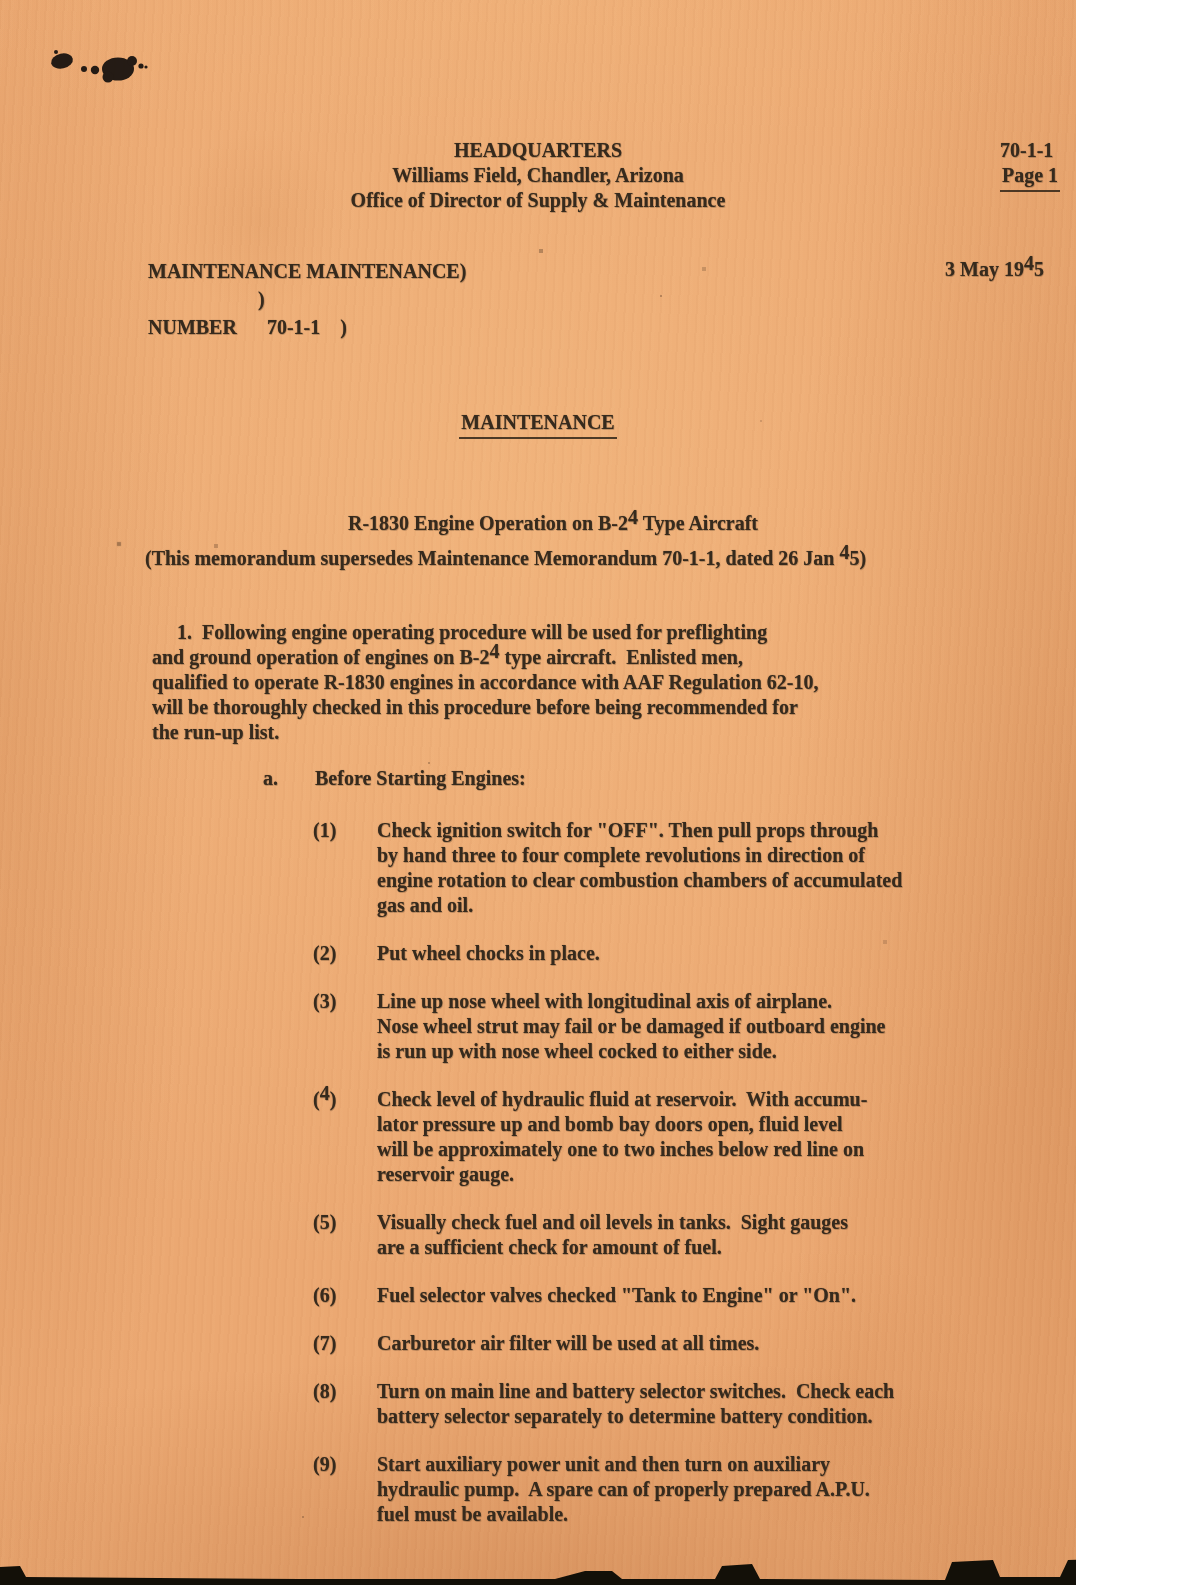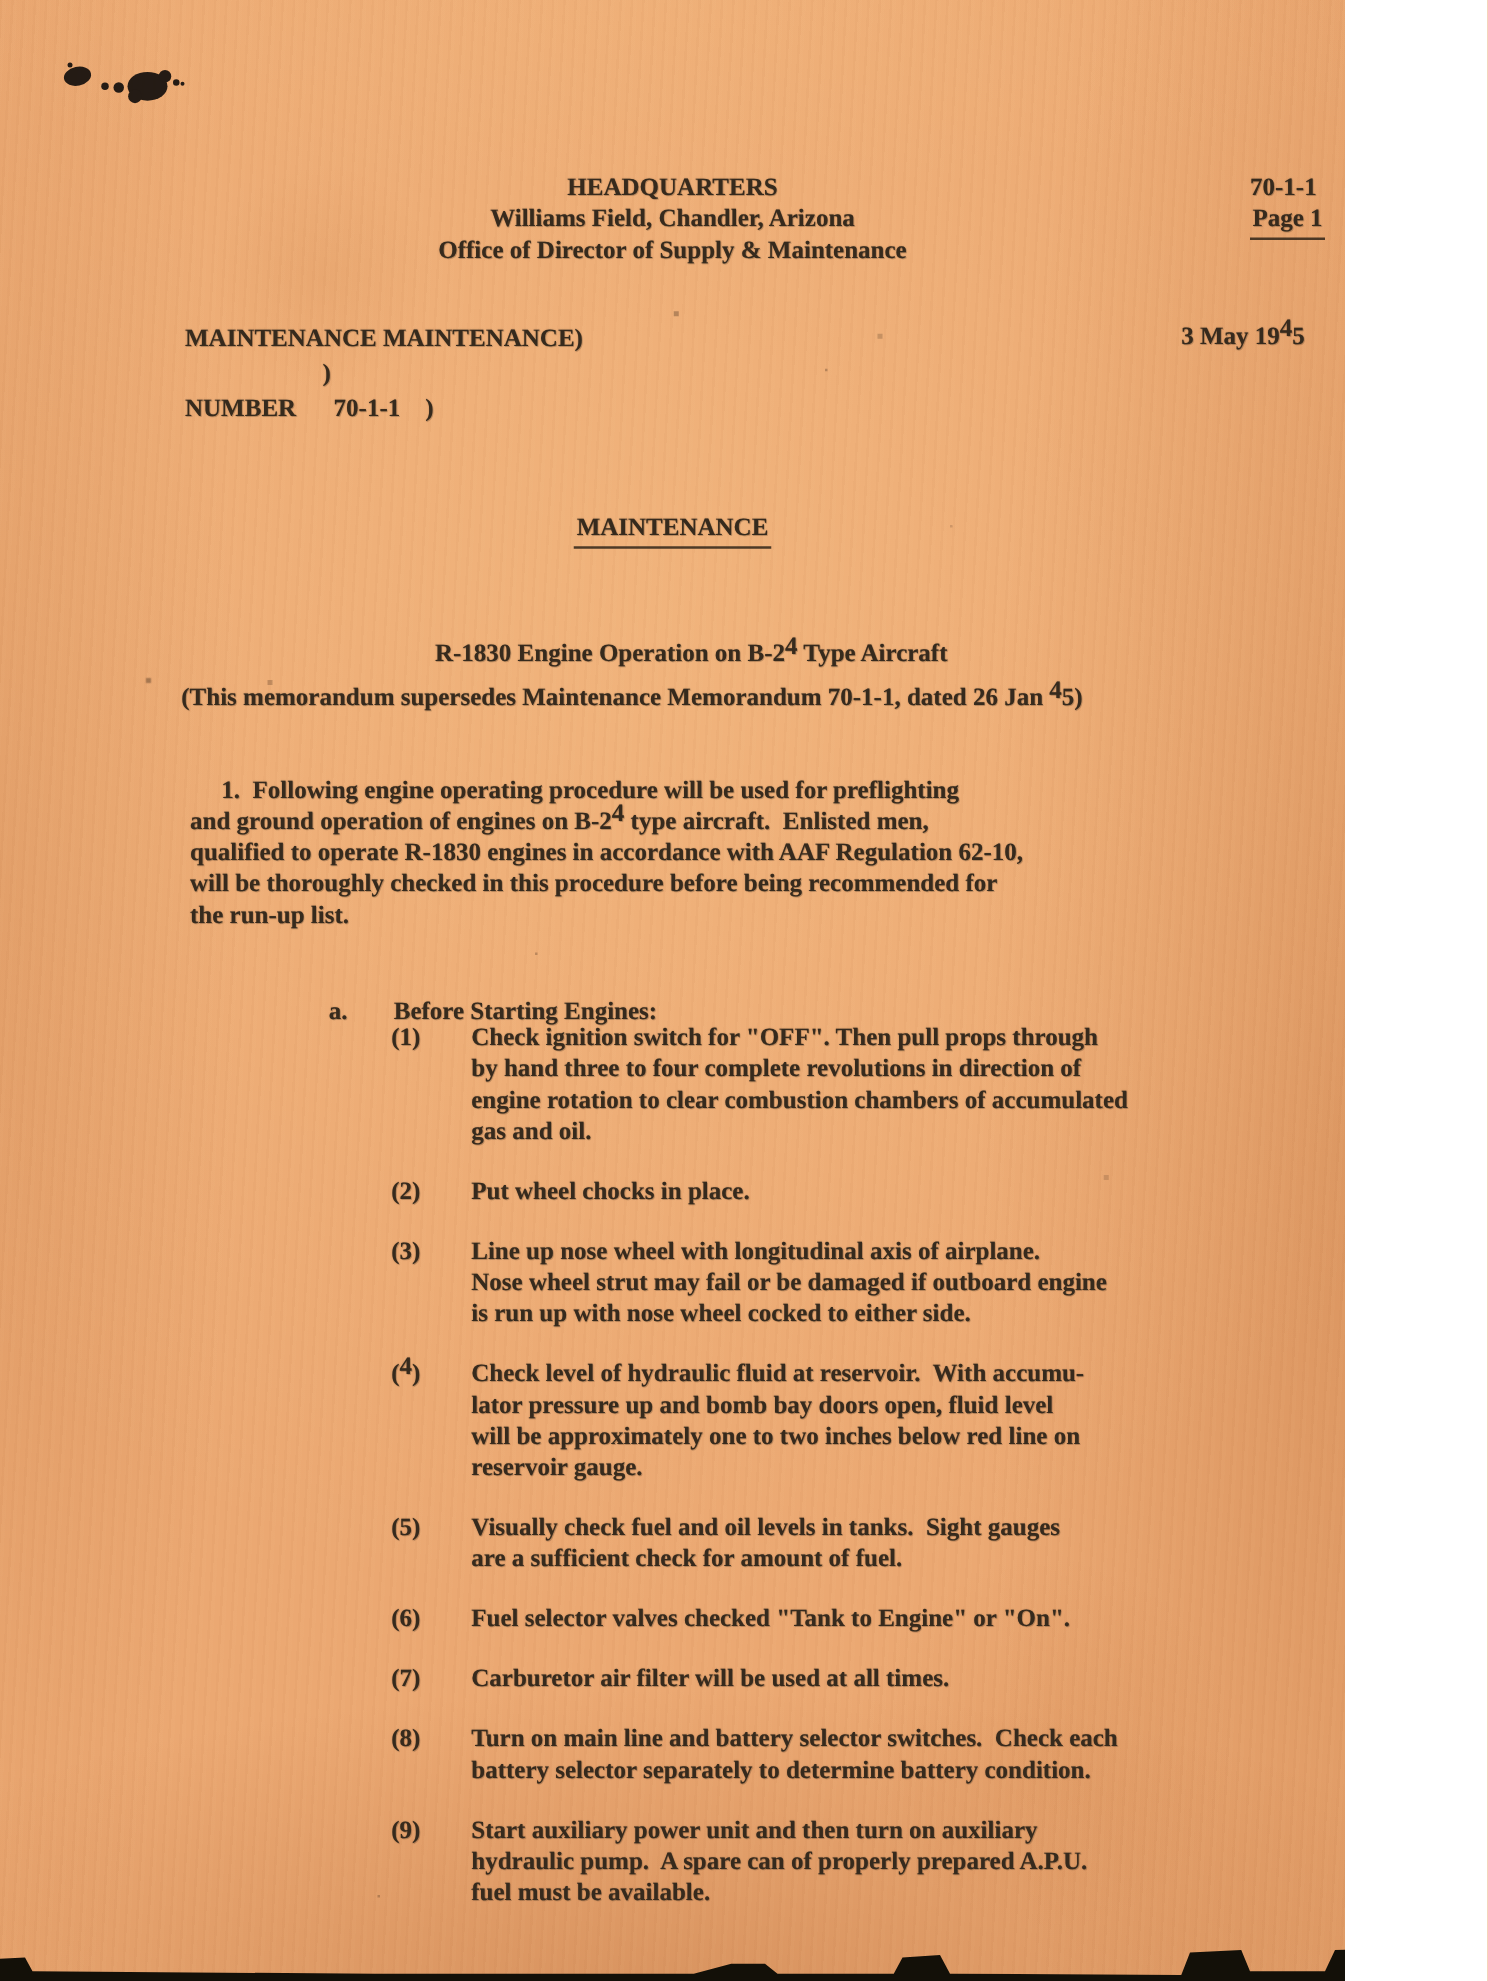--- a/index.html
+++ b/index.html
@@ -30,21 +30,21 @@
   .ul{display:inline-block;border-bottom:2.5px solid rgba(48,36,24,.85);padding:0 2px 2px 2px;}
   .header{top:138px;line-height:25px;}
   .refblock{top:138px;left:1000px;line-height:25px;}
   .memo{top:257px;left:148px;line-height:28px;}
   .date{top:257px;left:945px;}
   .t-maint{top:383px;margin-top:27px;}
   .t-eng{top:435px;}
   .t-subj{top:511px;padding-left:30px;}
   .t-super{top:546px;left:145px;}
   .para1{top:620px;left:152px;}
-  .sec-a{top:766px;left:263px;margin-top:31px;}
+  .sec-a{top:766px;left:263px;}
   .sec-a .lbl{display:inline-block;width:52px;}
   .items{top:818px;left:313px;}
   .item{display:flex;margin-bottom:23px;}
   .item:last-child{margin-bottom:0;}
   .item .num{width:64px;flex:none;}
   .item .txt{white-space:pre;}
   .r4{position:relative;top:-.28em;}
   .specks{top:0;left:0;width:2px;height:2px;background:transparent;
     box-shadow:540px 250px 0 1px rgba(60,40,25,.32),660px 295px 0 0 rgba(60,40,25,.3),
       703px 268px 0 1px rgba(60,40,25,.22),428px 762px 0 0 rgba(60,40,25,.28),

